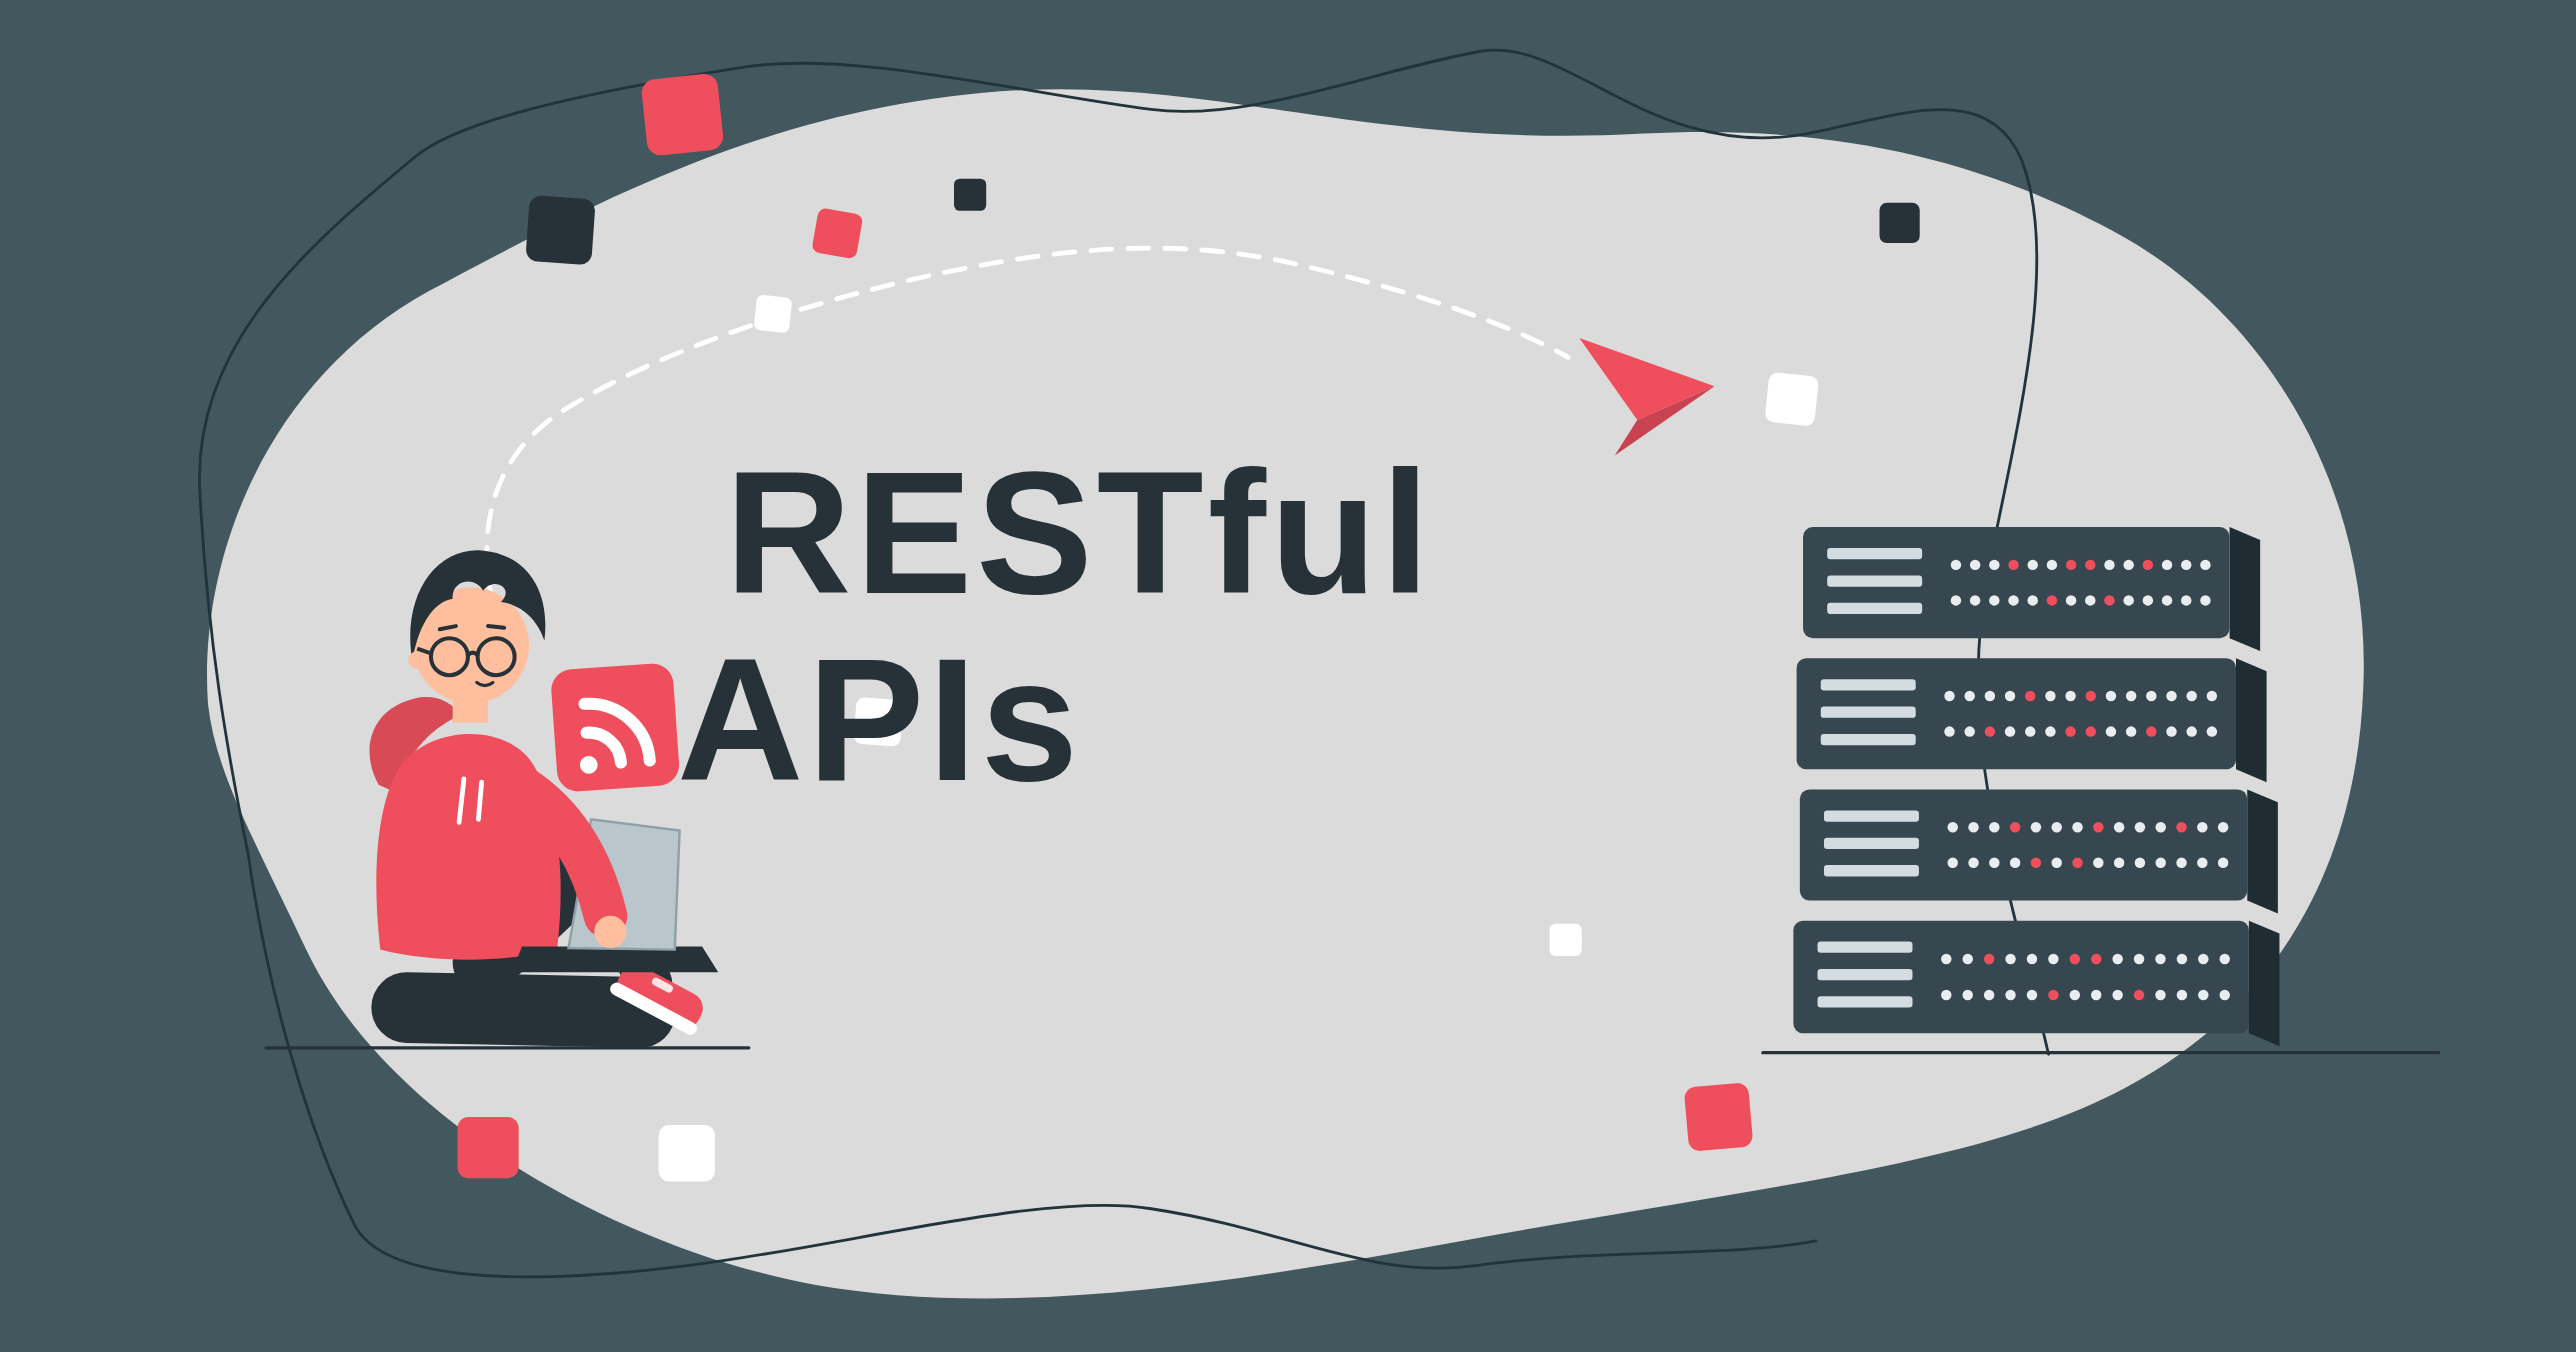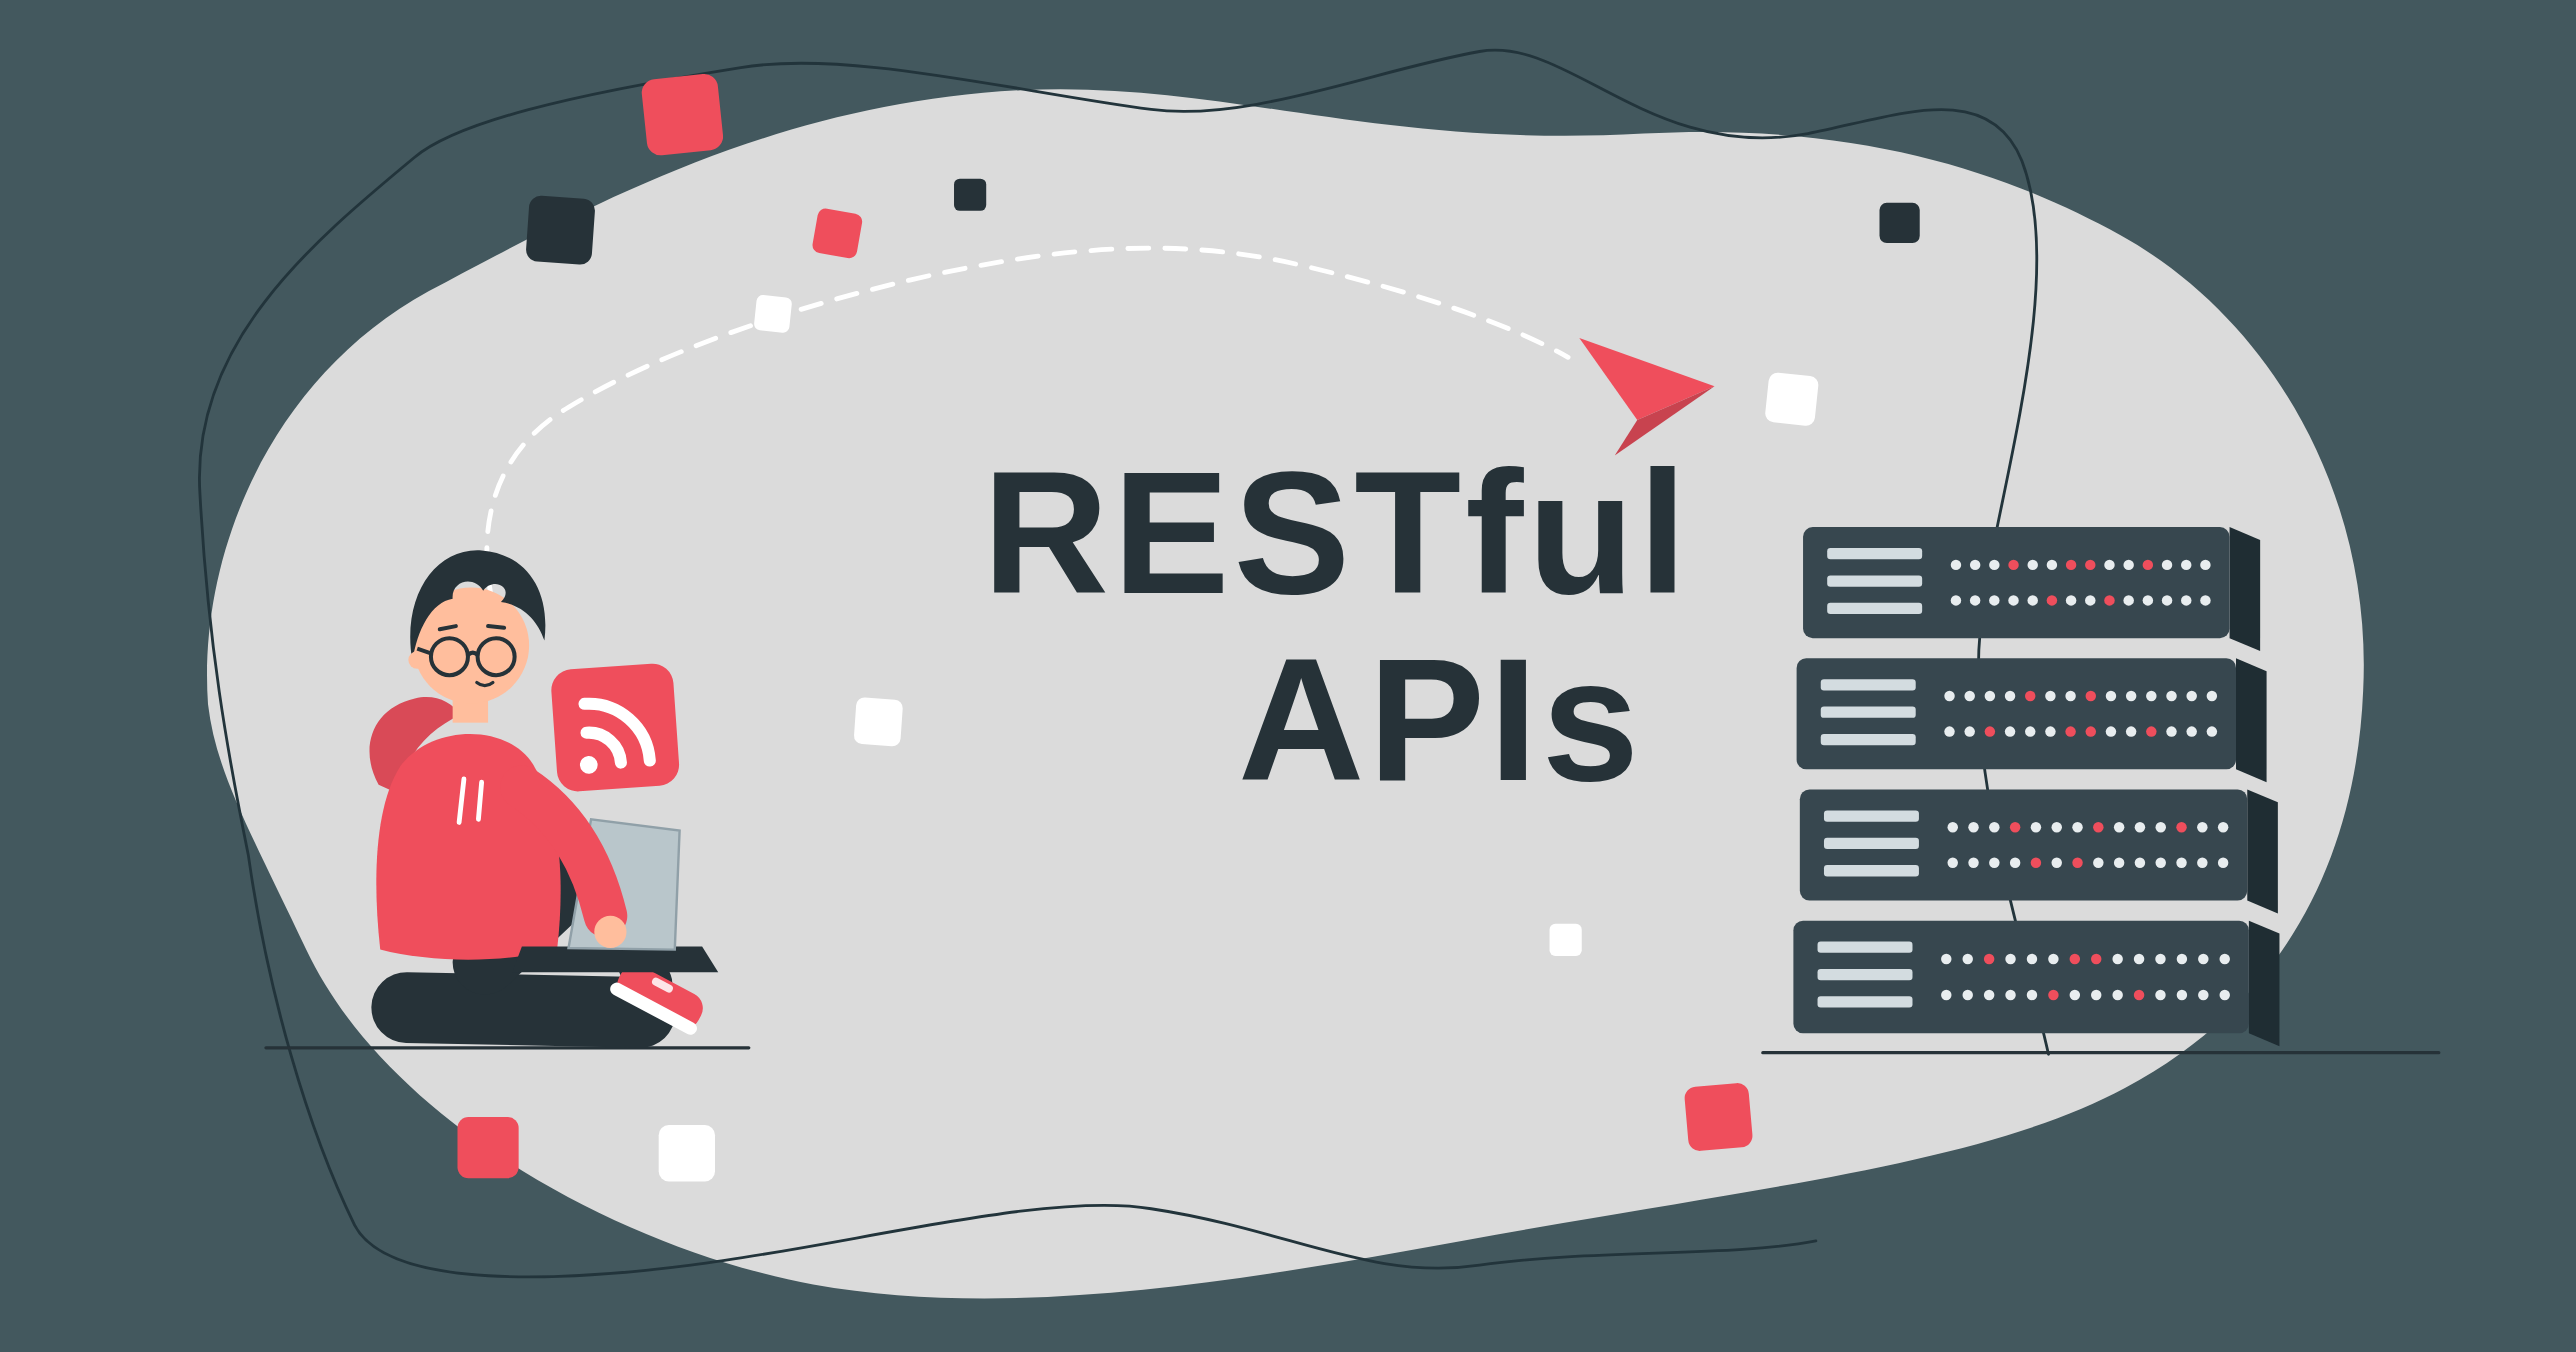--- a/index.html
+++ b/index.html
@@ -5,21 +5,21 @@
   :root{
     --bg:#43585e;
     --blob:#dbdbdb;
     --dark:#263238;
     --accent:#ef4e5c;
   }
   *{margin:0;padding:0;box-sizing:border-box}
   body{background:var(--bg);font-family:"Liberation Sans","DejaVu Sans",sans-serif}
   .stage{position:relative;width:2576px;height:1352px;overflow:hidden;background:var(--bg)}
   .stage svg{position:absolute;left:0;top:0}
-  .title{position:absolute;left:725px;top:439px;width:966px;text-align:right;
+  .title{position:absolute;left:725px;top:439px;width:966px;text-align:left;
          color:var(--dark);font-weight:700;font-size:175px;line-height:1.07;
          letter-spacing:4px;pointer-events:none}
   .title .l2{transform:translateX(-48px)}
 </style>
 </head>
 <body>
 
 <div class="stage">
 
   <svg width="2576" height="1352" viewBox="0 0 3200 1680">

